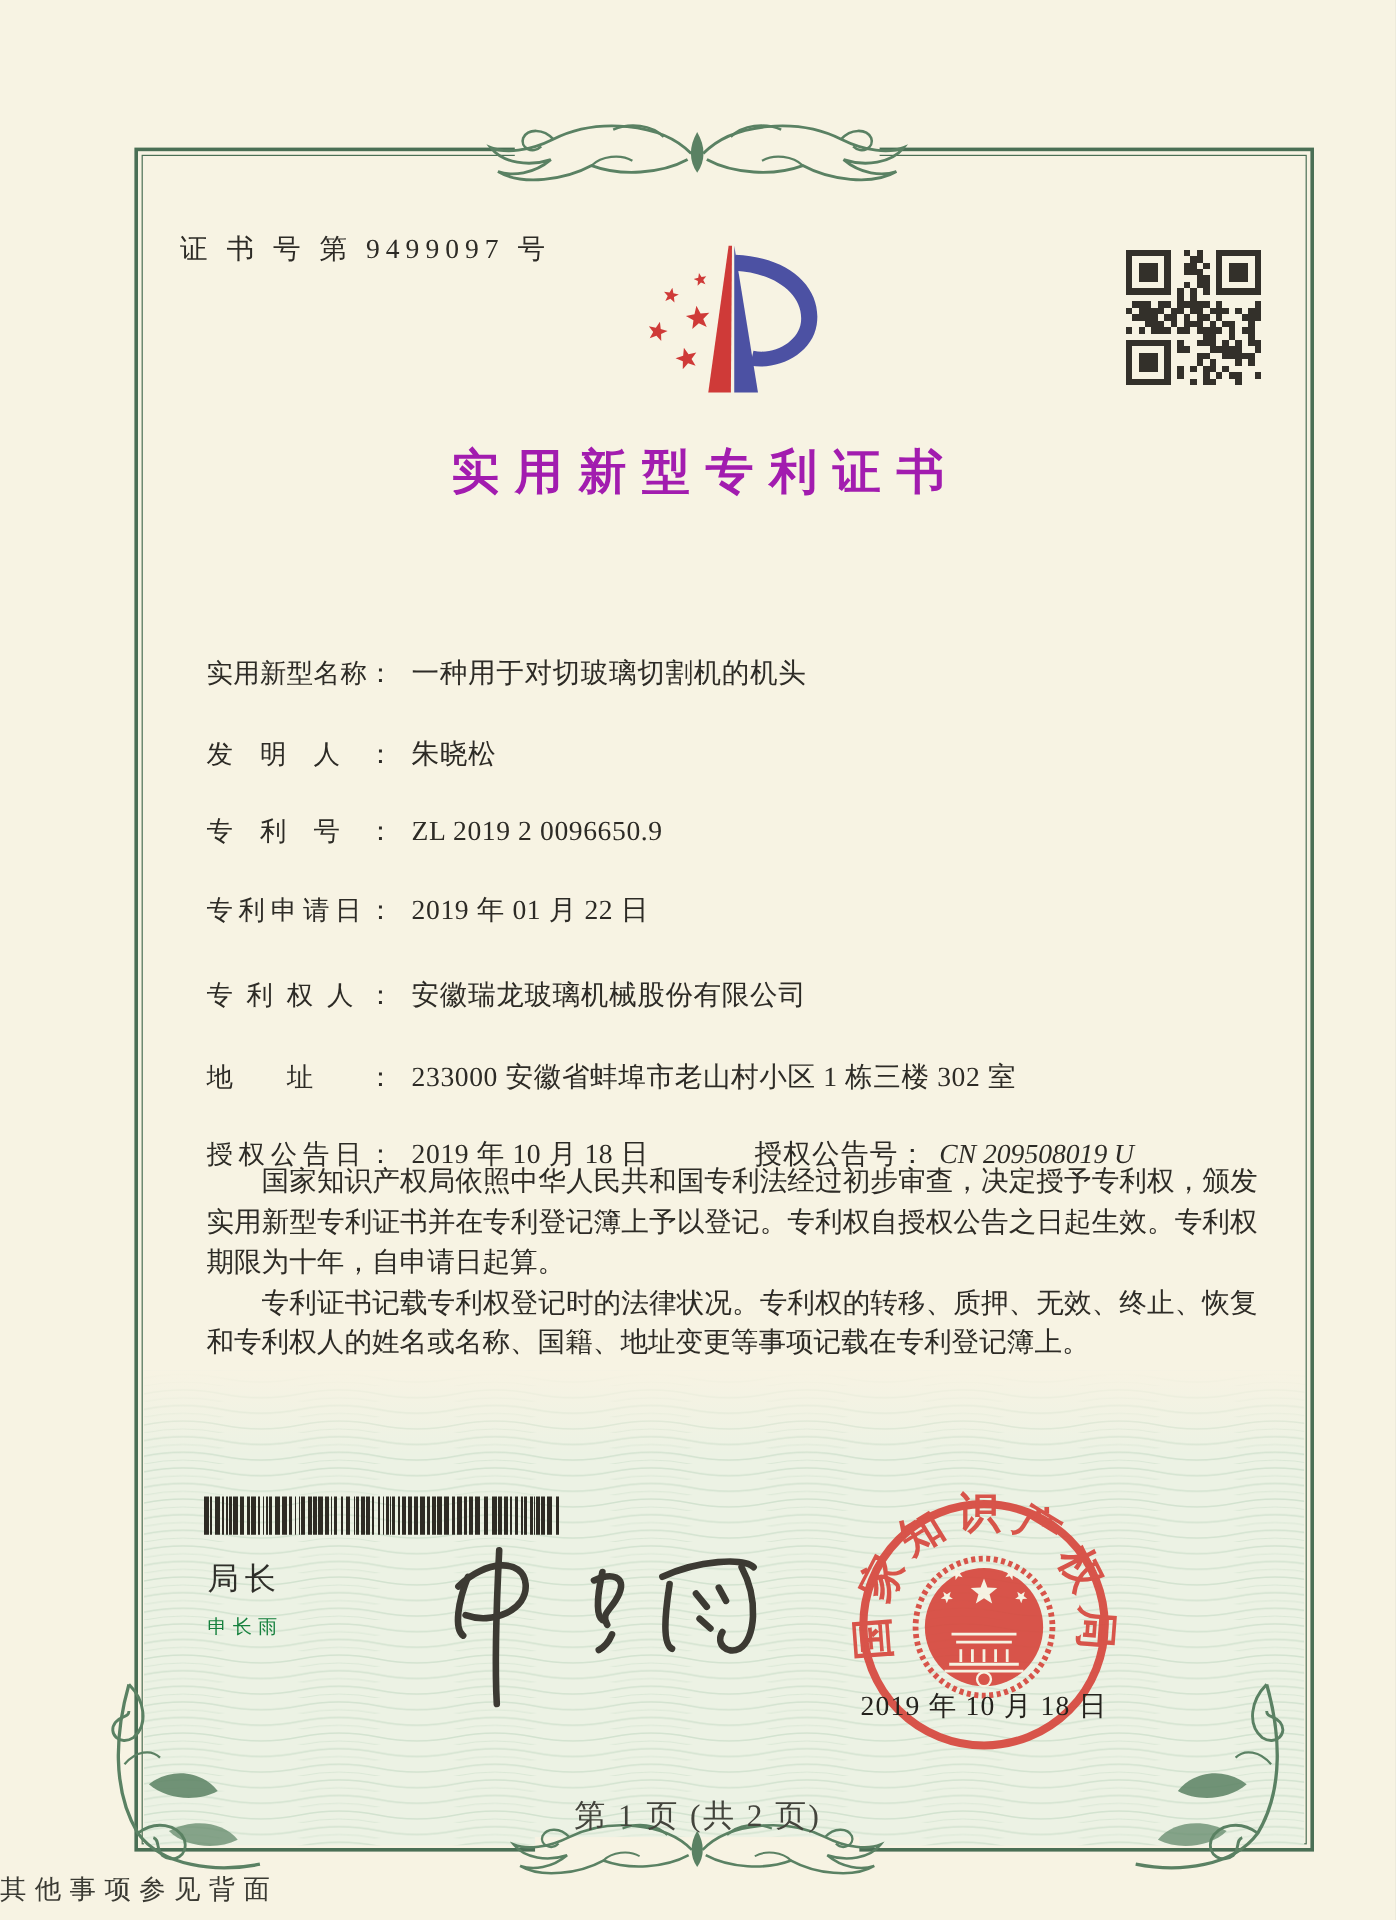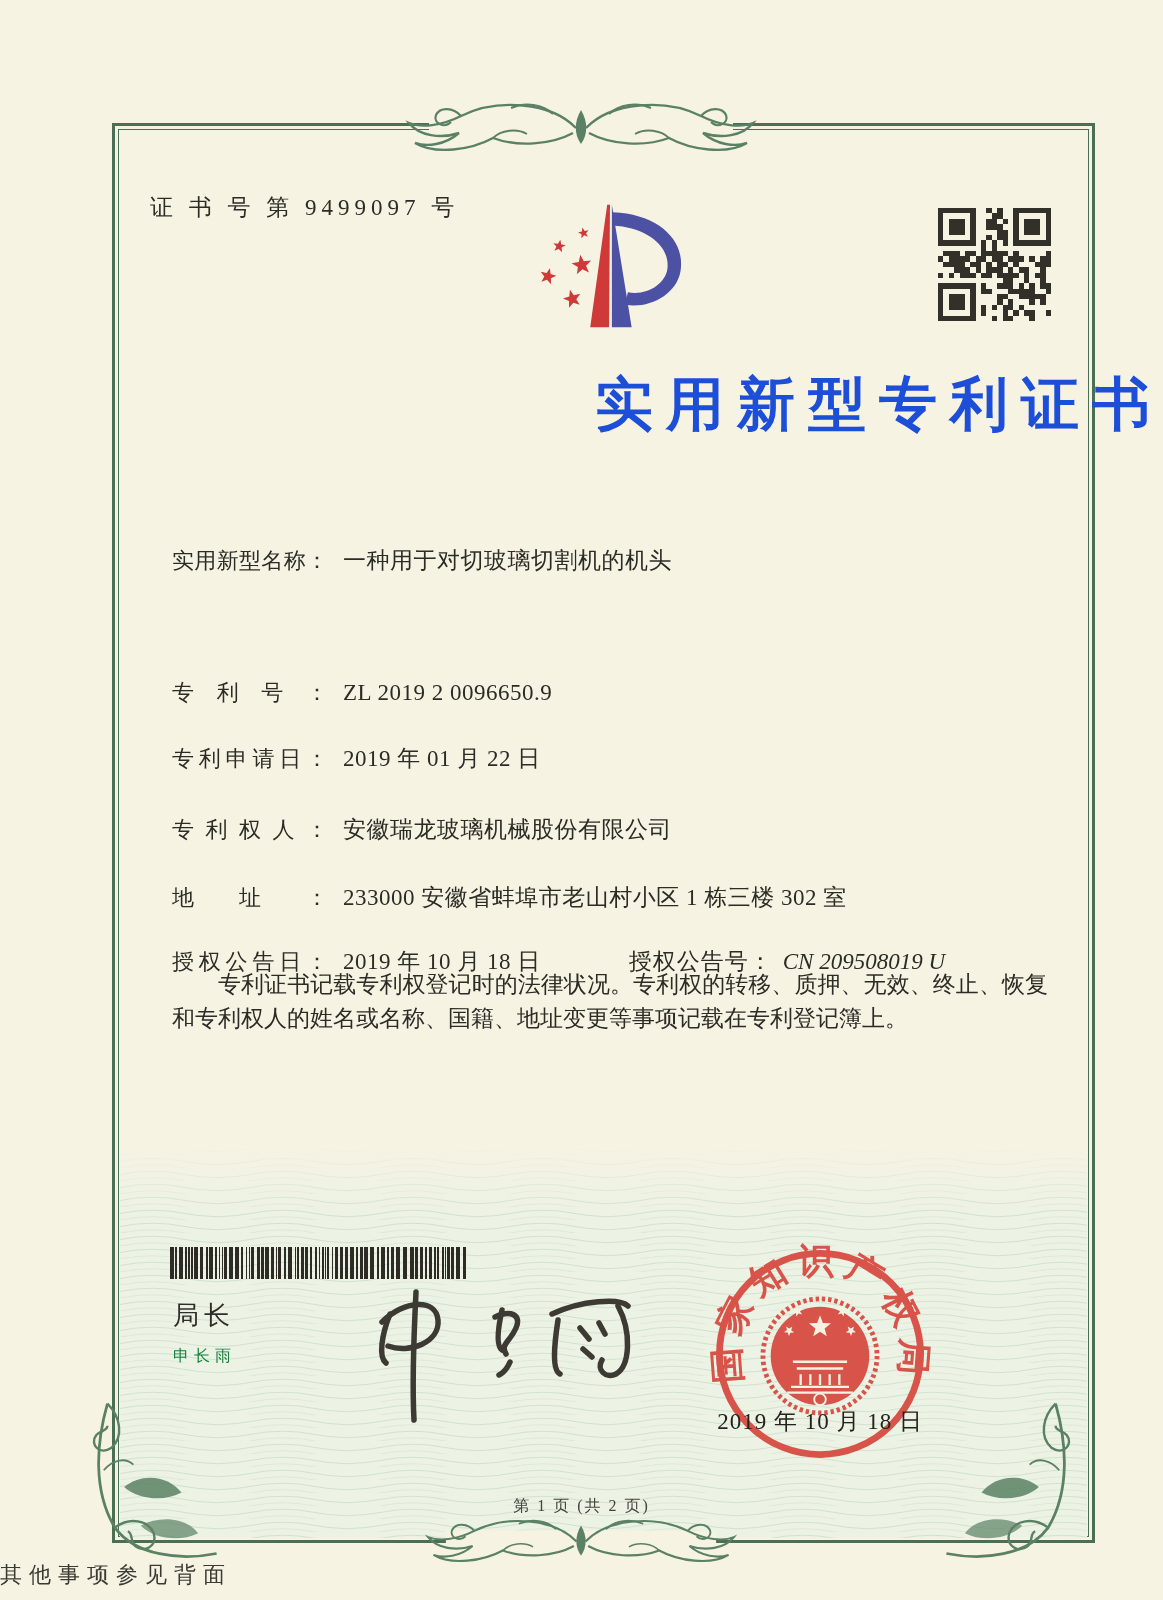--- a/index.html
+++ b/index.html
@@ -25,44 +25,44 @@
   
   .orn,.corner{position:absolute;z-index:2;}
   .orn-top{left:401px;top:88px;}
   .orn-bottom{left:421px;top:1505px;}
   .corner-left{left:76px;top:1382px;}
   .corner-right{left:902px;top:1382px;}
   
   .cert-no{position:absolute;left:150px;top:192px;font-size:23px;letter-spacing:5px;z-index:3;}
   .logo{position:absolute;left:515px;top:186px;z-index:3;}
   .qr{position:absolute;left:938px;top:208px;width:113px;height:113px;z-index:3;}
-  .title{position:absolute;left:0;top:366px;width:100%;text-align:right;
-    font-size:58px;font-weight:bold;letter-spacing:13px;text-indent:13px;z-index:3;
-    color:#1d4ed8;}
+  .title{position:absolute;left:0;top:366px;width:100%;text-align:center;
+    font-size:40px;font-weight:bold;letter-spacing:13px;text-indent:13px;z-index:3;
+    color:#a21caf;}
   .frow{position:absolute;left:172px;width:900px;font-size:23px;z-index:3;white-space:nowrap;margin-top:28px;}
   .flabel{display:inline-block;width:156px;font-size:22px;text-align:justify;
     text-align-last:justify;vertical-align:baseline;}
   .fvalue{margin-left:15px;letter-spacing:0.5px;}
   .grant-no{margin-left:88px;}
   .glabel{letter-spacing:1px;}
   .gvalue{margin-left:10px;font-style:italic;}
   .paras{position:absolute;left:172px;top:968px;width:876px;font-size:23px;
     line-height:33.5px;text-align:justify;z-index:3;}
   .paras p{text-indent:2em;}
   .barcode{position:absolute;left:170px;top:1247px;z-index:3;}
   .signer-title{position:absolute;left:173px;top:1298px;font-size:26px;letter-spacing:5px;
     font-family:"Liberation Sans","DejaVu Sans",sans-serif;color:#2f2f2a;z-index:3;}
   .signer-name{position:absolute;left:173px;top:1346px;font-size:16px;letter-spacing:5px;
     font-family:"Liberation Sans","DejaVu Sans",sans-serif;color:#15803d;z-index:3;}
   .signature{position:absolute;left:352px;top:1262px;z-index:3;}
   .seal{position:absolute;left:704px;top:1238px;z-index:3;opacity:0.93;}
   .seal-date{position:absolute;left:704px;top:1406px;width:232px;text-align:center;
     font-size:23px;letter-spacing:1px;color:#24221d;z-index:4;}
   .page-info{position:absolute;left:0;top:1496px;width:100%;text-align:center;
-    font-size:16px;letter-spacing:2px;color:#43443c;z-index:3;}
+    font-size:26px;letter-spacing:2px;color:#43443c;z-index:3;}
   .back-note{position:absolute;left:0;top:1560px;width:100%;text-align:left;
     font-size:22px;letter-spacing:7px;color:#3a3a33;z-index:3;}
 </style>
 </head>
 <body>
 
 <svg width="0" height="0" style="position:absolute">
   <defs>
     <g id="flourish">
       <path d="M34,18 C22,60 18,112 42,152 C64,182 112,188 152,180" fill="none" stroke="var(--orn-green)" stroke-width="3"></path>
@@ -278,37 +278,41 @@
       <rect x="0" y="14" width="7" height="7" fill="#33302a"></rect>
       <rect x="1" y="15" width="5" height="5" fill="#f7f3e3"></rect>
       <rect x="2" y="16" width="3" height="3" fill="#33302a"></rect>
     </svg>
 
   <h1 class="title">实用新型专利证书</h1>
 
   <div class="frow" style="top:517px">
     <span class="flabel">实用新型名称：</span><span class="fvalue">一种用于对切玻璃切割机的机头</span>
   </div>
+  <div class="frow" style="top:585px">
+    <span class="flabel">发明人：</span><span class="fvalue">朱晓松</span>
+  </div>
   <div class="frow" style="top:650px">
     <span class="flabel">专利号：</span><span class="fvalue">ZL 2019 2 0096650.9</span>
   </div>
   <div class="frow" style="top:715px">
     <span class="flabel">专利申请日：</span><span class="fvalue">2019 年 01 月 22 日</span>
   </div>
   <div class="frow" style="top:786px">
     <span class="flabel">专利权人：</span><span class="fvalue">安徽瑞龙玻璃机械股份有限公司</span>
   </div>
   <div class="frow" style="top:854px">
     <span class="flabel">地址：</span><span class="fvalue">233000 安徽省蚌埠市老山村小区 1 栋三楼 302 室</span>
   </div>
   <div class="frow" style="top:918px">
     <span class="flabel">授权公告日：</span><span class="fvalue">2019 年 10 月 18 日</span><span class="grant-no"><span class="glabel">授权公告号：</span><span class="gvalue">CN 209508019 U</span></span>
   </div>
 
   <div class="paras">
+    <p>国家知识产权局依照中华人民共和国专利法经过初步审查，决定授予专利权，颁发实用新型专利证书并在专利登记簿上予以登记。专利权自授权公告之日起生效。专利权期限为十年，自申请日起算。</p>
     <p>专利证书记载专利权登记时的法律状况。专利权的转移、质押、无效、终止、恢复和专利权人的姓名或名称、国籍、地址变更等事项记载在专利登记簿上。</p>
   </div>
 
   <svg class="barcode" id="barcode-svg" width="296" height="32" viewBox="0 0 296 32" shape-rendering="crispEdges">
       <rect x="0" y="0" width="4" height="32" fill="#2e2b24"></rect>
       <rect x="5" y="0" width="2" height="32" fill="#2e2b24"></rect>
       <rect x="9" y="0" width="4" height="32" fill="#2e2b24"></rect>
       <rect x="15" y="0" width="2" height="32" fill="#2e2b24"></rect>
       <rect x="18" y="0" width="2" height="32" fill="#2e2b24"></rect>
       <rect x="21" y="0" width="2" height="32" fill="#2e2b24"></rect>

